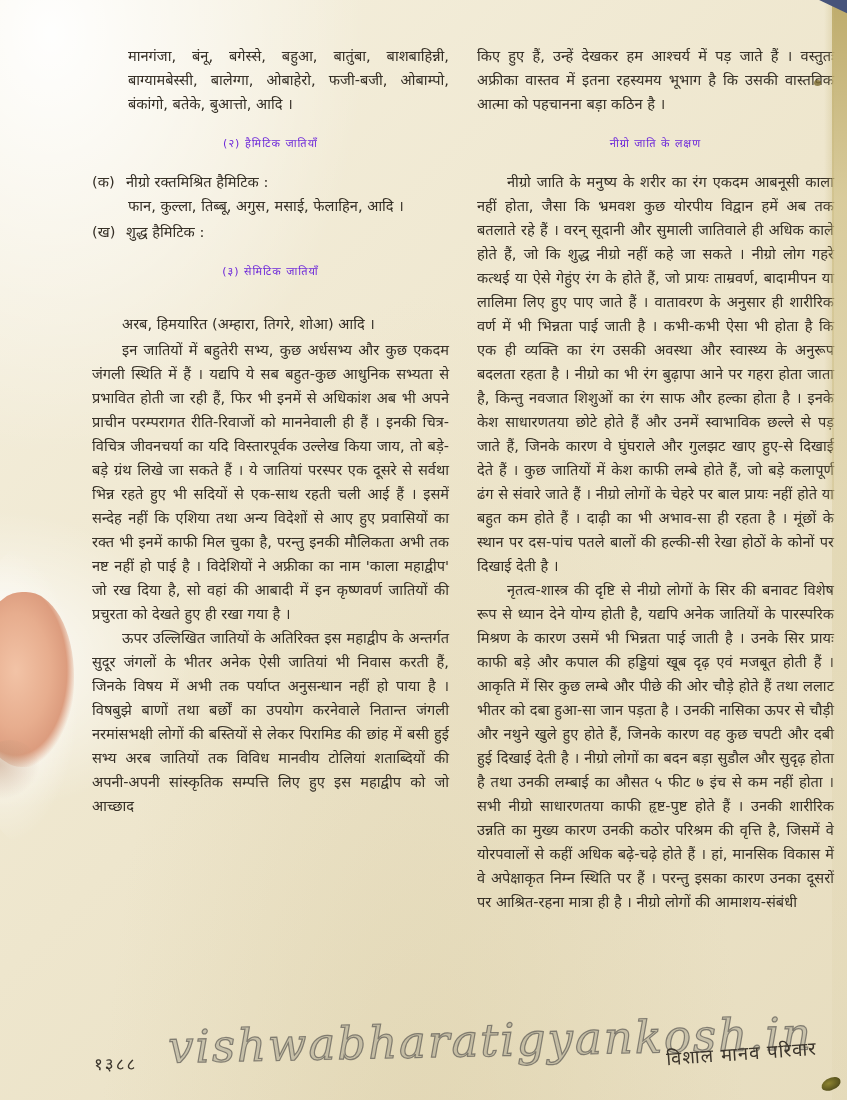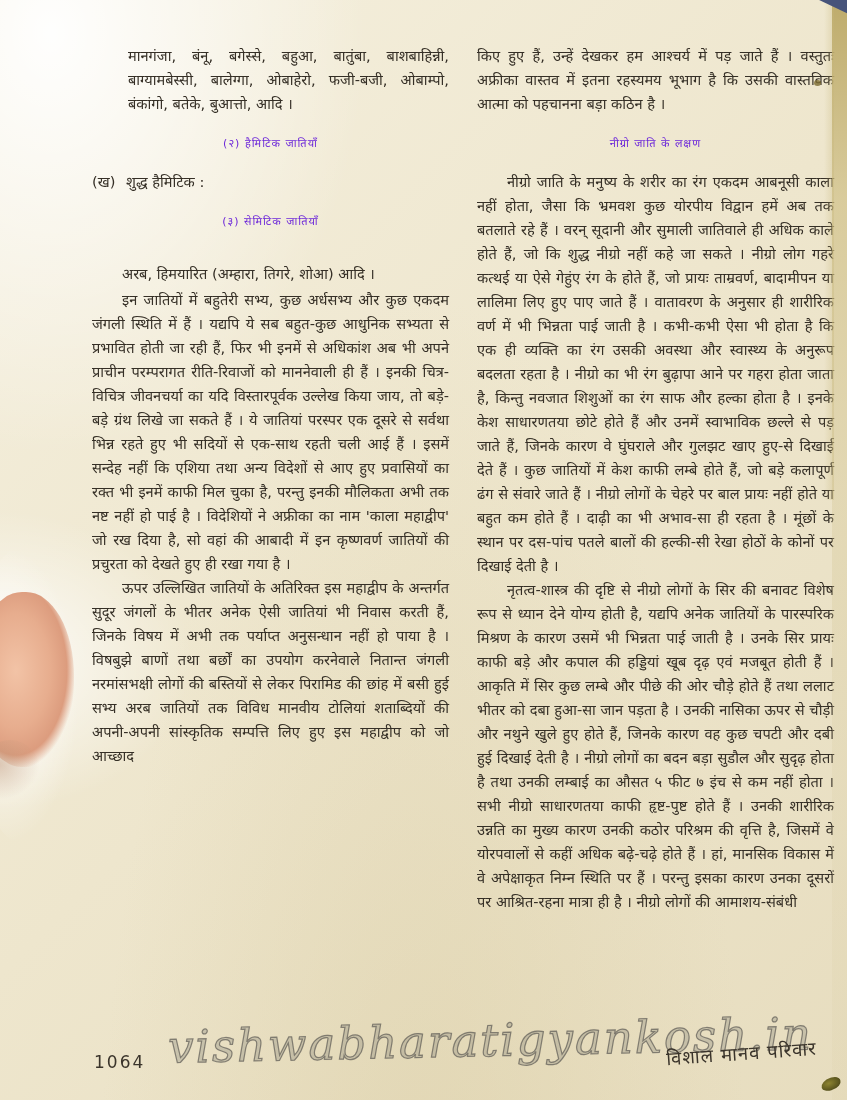--- a/index.html
+++ b/index.html
@@ -89,20 +89,26 @@
 <div>
 
   <div class="content">
 
     <div class="col">
       <p class="hanglist">मानगंजा, बंनू, बगेस्से, बहुआ, बातुंबा, बाशबाहिन्नी, बाग्यामबेस्सी, बालेग्गा, ओबाहेरो, फजी-बजी, ओबाम्पो, बंकांगो, बतेके, बुआत्तो, आदि ।</p>
 
 
       <h2>(२) हैमिटिक जातियाँ</h2>
 
+      <div class="entry">
+        <div class="entry-head">
+          <span class="lab">(क)</span><span>नीग्रो रक्तमिश्रित हैमिटिक :</span>
+        </div>
+        <p class="entry-list">फान, कुल्ला, तिब्बू, अगुस, मसाई, फेलाहिन, आदि ।</p>
+      </div>
 
       <div class="entry">
         <div class="entry-head">
           <span class="lab">(ख)</span><span>शुद्ध हैमिटिक :</span>
         </div>
       </div>
 
       <h2>(३) सेमिटिक जातियाँ</h2>
 
       <p class="sem-line">अरब, हिमयारित (अम्हारा, तिगरे, शोआ) आदि ।</p>
@@ -117,21 +123,21 @@
       <h2>नीग्रो जाति के लक्षण</h2>
 
       <p class="para">नीग्रो जाति के मनुष्य के शरीर का रंग एकदम आबनूसी काला नहीं होता, जैसा कि भ्रमवश कुछ योरपीय विद्वान हमें अब तक बतलाते रहे हैं । वरन् सूदानी और सुमाली जातिवाले ही अधिक काले होते हैं, जो कि शुद्ध नीग्रो नहीं कहे जा सकते । नीग्रो लोग गहरे कत्थई या ऐसे गेहुंए रंग के होते हैं, जो प्रायः ताम्रवर्ण, बादामीपन या लालिमा लिए हुए पाए जाते हैं ।  वातावरण के अनुसार ही शारीरिक वर्ण में भी भिन्नता पाई जाती है । कभी-कभी ऐसा भी होता है कि एक ही व्यक्ति का रंग उसकी अवस्था और स्वास्थ्य के अनुरूप बदलता रहता है । नीग्रो का भी रंग बुढ़ापा आने पर गहरा होता जाता है, किन्तु नवजात शिशुओं का रंग साफ और हल्का होता है ।  इनके केश साधारणतया छोटे होते हैं और उनमें स्वाभाविक छल्ले से पड़ जाते हैं, जिनके कारण वे घुंघराले और गुलझट खाए हुए-से दिखाई देते हैं । कुछ जातियों में केश काफी लम्बे होते हैं, जो बड़े कलापूर्ण ढंग से संवारे जाते हैं । नीग्रो लोगों के चेहरे पर बाल प्रायः नहीं होते या बहुत कम होते हैं ।  दाढ़ी का भी अभाव-सा ही रहता है । मूंछों के स्थान पर दस-पांच पतले बालों की हल्की-सी रेखा होठों के कोनों पर दिखाई देती है ।</p>
       <p class="para">नृतत्व-शास्त्र की दृष्टि से नीग्रो लोगों के सिर की बनावट विशेष रूप से ध्यान देने योग्य होती है, यद्यपि अनेक जातियों के पारस्परिक मिश्रण के कारण उसमें भी भिन्नता पाई जाती है । उनके सिर प्रायः काफी बड़े और कपाल की हड्डियां खूब दृढ़ एवं मजबूत होती हैं । आकृति में सिर कुछ लम्बे और पीछे की ओर चौड़े होते हैं तथा ललाट भीतर को दबा हुआ-सा जान पड़ता है । उनकी नासिका ऊपर से चौड़ी और नथुने खुले हुए होते हैं, जिनके कारण वह कुछ चपटी और दबी हुई दिखाई देती है । नीग्रो लोगों का बदन बड़ा सुडौल और सुदृढ़ होता है तथा उनकी लम्बाई का औसत ५ फीट ७ इंच से कम नहीं होता । सभी नीग्रो साधारणतया काफी हृष्ट-पुष्ट होते हैं । उनकी शारीरिक उन्नति का मुख्य कारण उनकी कठोर परिश्रम की वृत्ति है, जिसमें वे योरपवालों से कहीं अधिक बढ़े-चढ़े होते हैं । हां, मानसिक विकास में वे अपेक्षाकृत निम्न स्थिति पर हैं । परन्तु इसका कारण उनका दूसरों पर आश्रित-रहना मात्रा ही है । नीग्रो लोगों की आमाशय-संबंधी</p>
     </div>
 
   </div>
 
   <div class="watermark">vishwabharatigyankosh.in</div>
 
-  <div class="pageno">1064</div>
+  <div class="pageno">१३८८</div>
   <div class="running-title">विशाल मानव परिवार</div>
 
   <div class="page-lift"></div>
   <div class="finger"></div>
   <div class="finger-shadow"></div>
 
   <div class="edge-right"></div>
   <div class="edge-right-soft"></div>
   <div class="corner-tr"></div>
   <div class="speck-a"></div>

